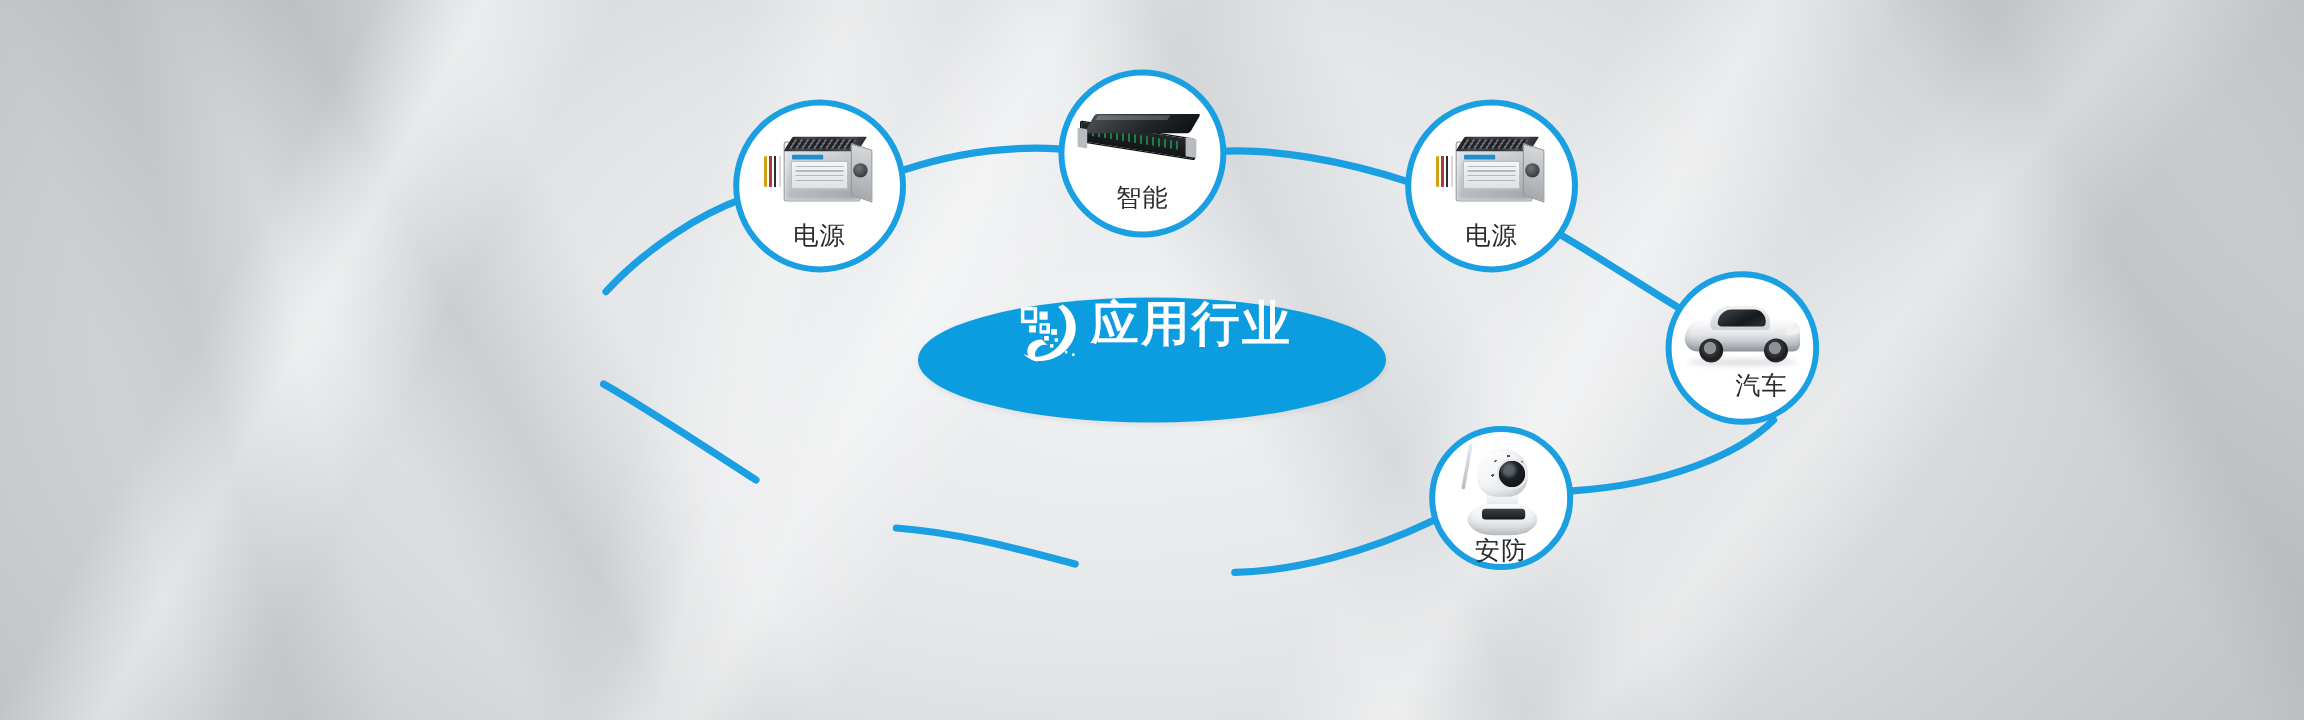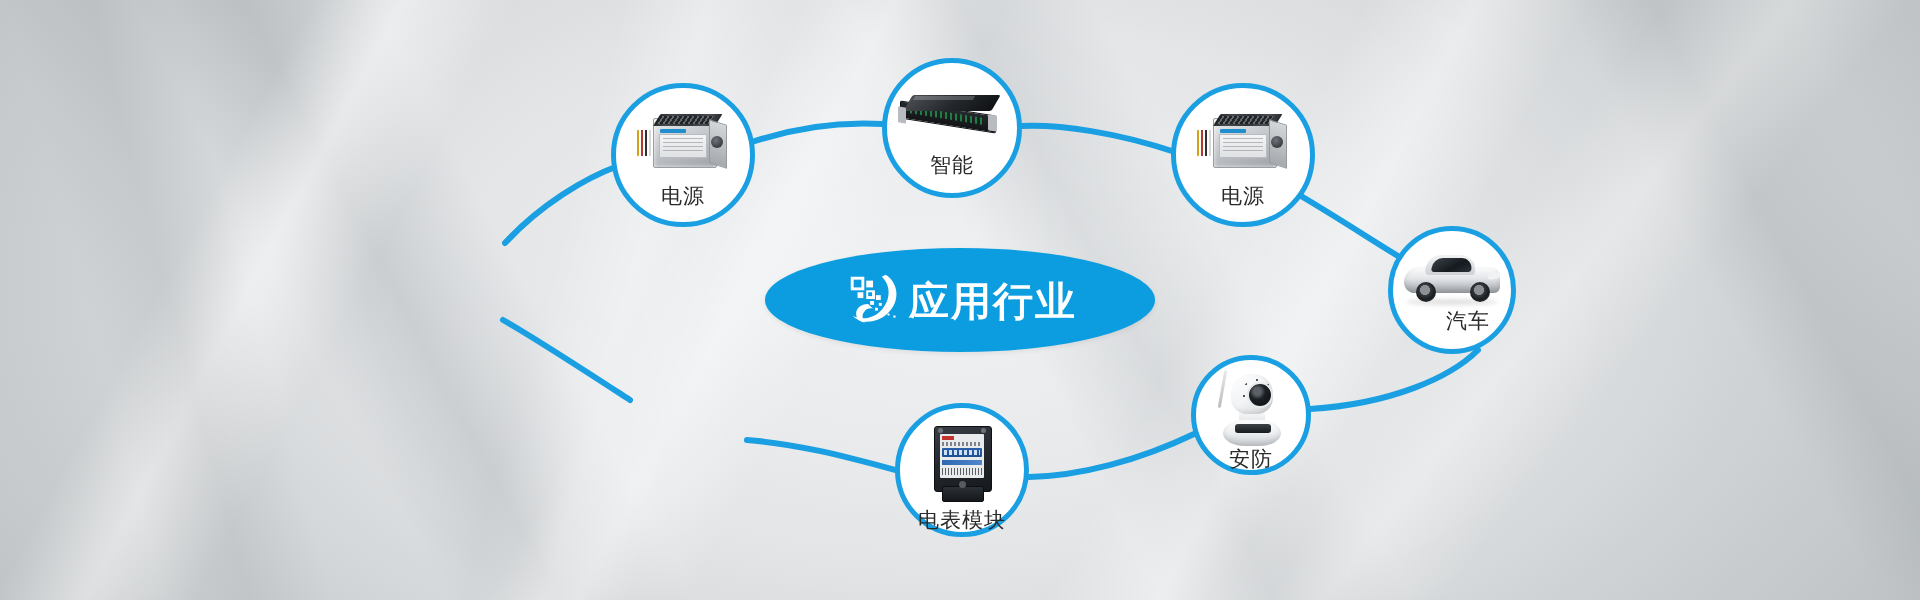--- a/index.html
+++ b/index.html
@@ -49,21 +49,21 @@
     white-space:nowrap;
     text-align:center;
   }
 
   
   #center-badge{
     position:absolute;
     left:765px;top:248px;width:390px;height:104px;
     border-radius:50%;
     background:#0c9de0;
-    display:flex;align-items:center;justify-content:center;
+    display:flex;justify-content:center;
     gap:4px;
     box-shadow:0 2px 5px rgba(0,0,0,.07);
   }
   #center-badge .badge-title{
     color:#ffffff;font-size:40px;font-weight:bold;letter-spacing:2px;line-height:1;
     margin-top:2px;
   }
 
   
   .art{position:relative;}
@@ -301,36 +301,20 @@
         <div class="neck"></div>
         <div class="head"></div>
         <div class="leds"></div>
       <div class="lens"></div>
         <div class="base"></div>
         <div class="band"></div>
     </div>
     <div class="node-label" style="margin-top:2px;">安防</div>
   </div>
 
-  <div class="node" style="left:895px;top:403px;width:134px;height:134px;border:5px solid #1aa0e2;padding-top:16px;">
-    <div class="thumb art meter">
-      <div class="case"></div>
-        <div class="screenbg"></div>
-        <div class="top-red"></div>
-        <div class="txt"></div>
-      <div class="digits"></div>
-        <div class="bar"></div>
-        <div class="fine"></div>
-      <div class="screw-l"></div>
-        <div class="screw-r"></div>
-        <div class="bottom"></div>
-        <div class="knob"></div>
-    </div>
-    <div class="node-label" style="margin-top:6px;">电表模块</div>
-  </div>
 
 
 
   <div id="center-badge">
     <svg class="logo" viewBox="0 0 64 64" xmlns="http://www.w3.org/2000/svg">
 
       <g fill="#ffffff">
         <rect x="8" y="8" width="14" height="14"></rect>
         <rect x="24" y="12" width="7" height="7"></rect>
         <rect x="24" y="22" width="9" height="9"></rect>

